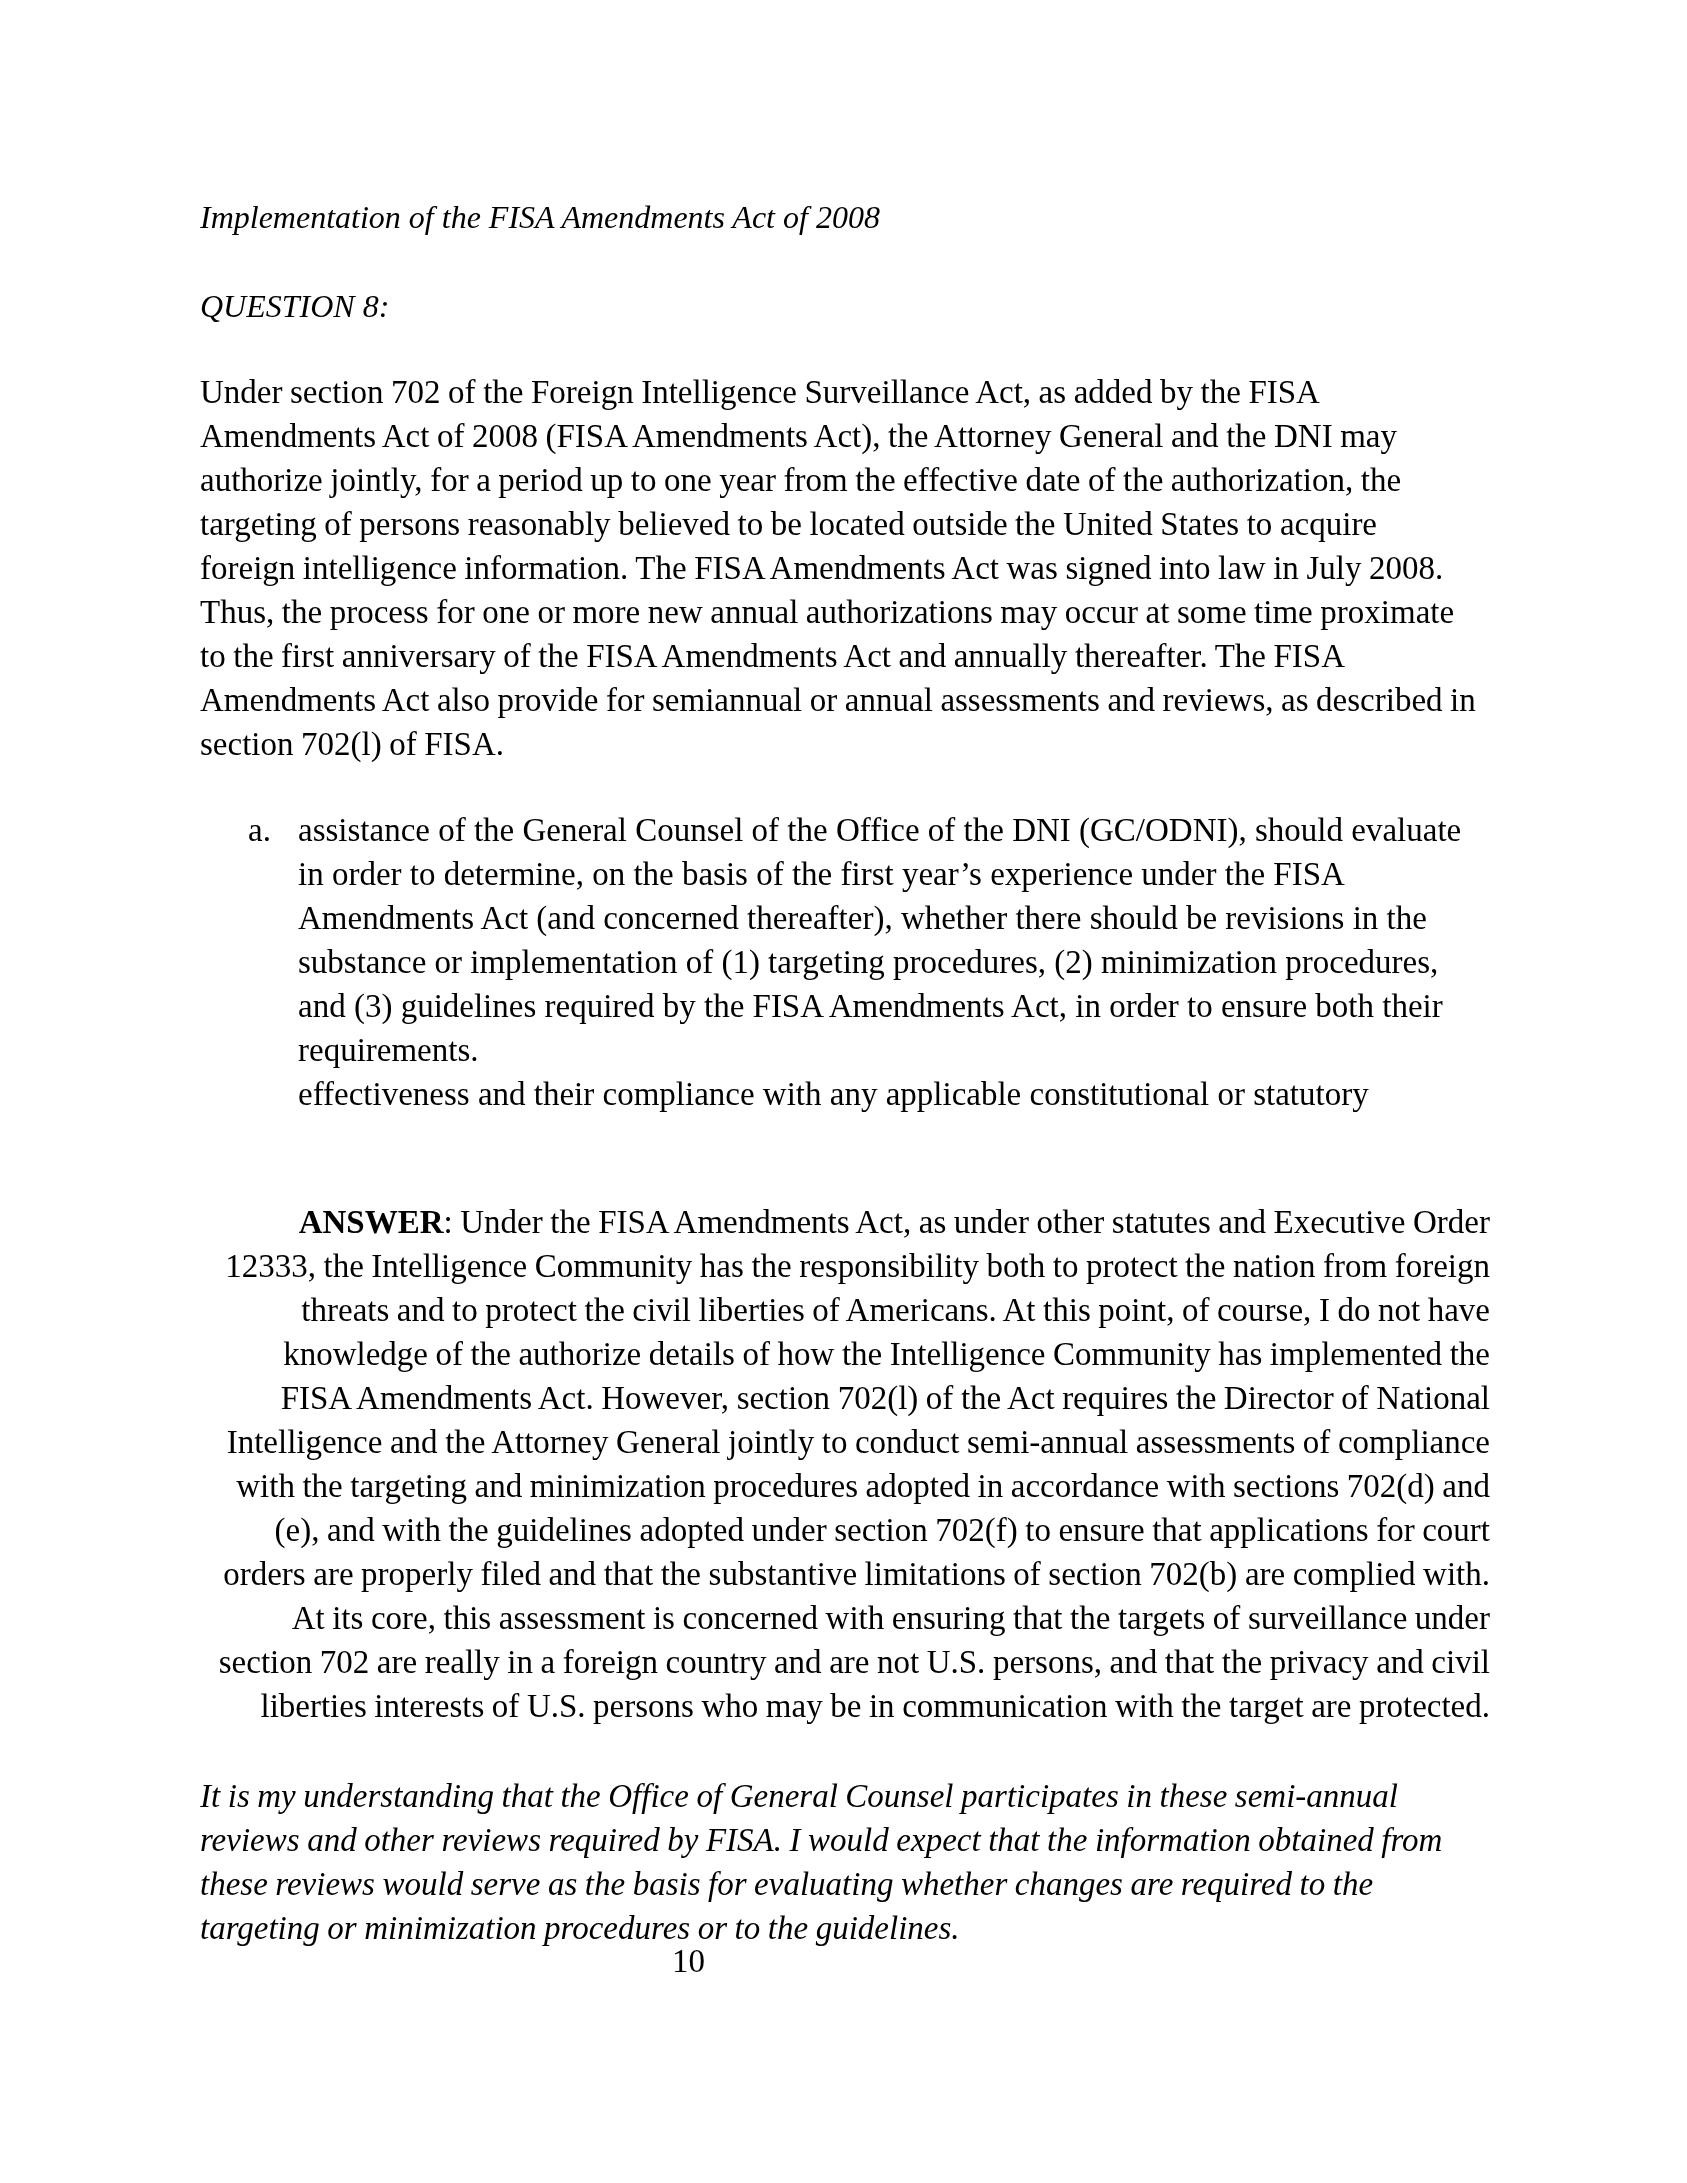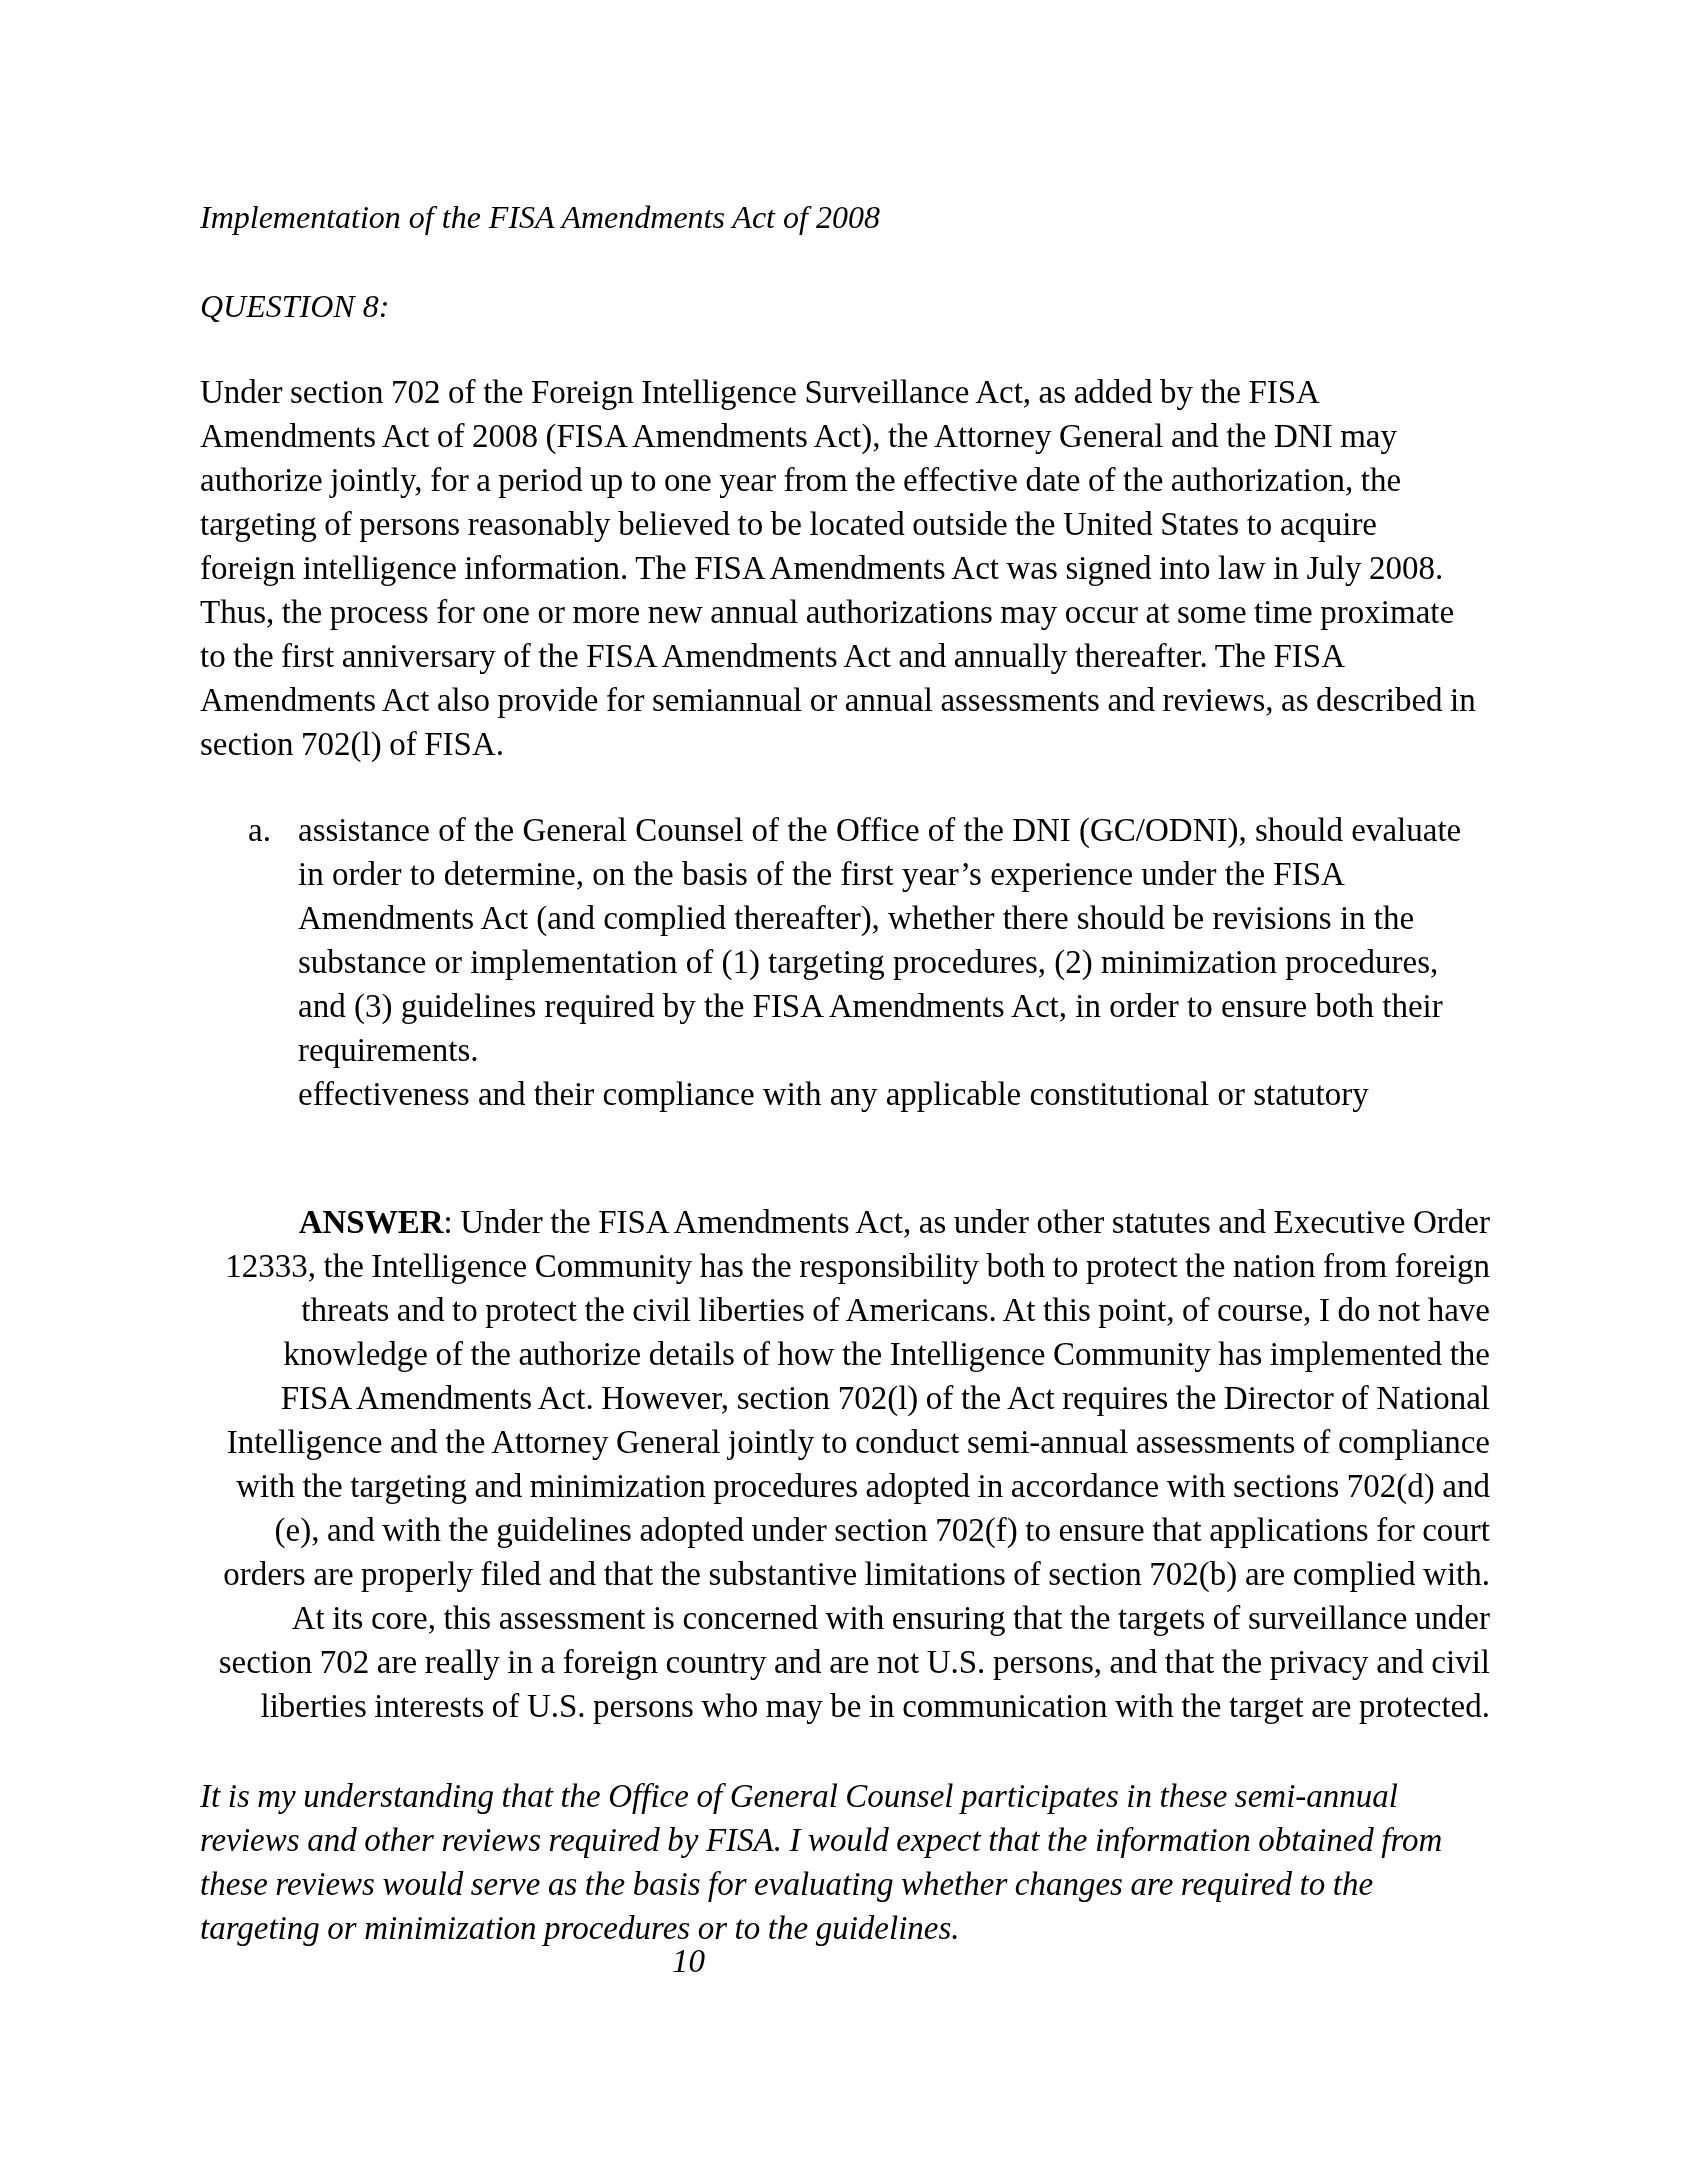--- a/index.html
+++ b/index.html
@@ -79,21 +79,20 @@
     font-weight: bold;
   }
   .page-number {
     position: absolute;
     left: 0;
     width: 1377px;
     top: 1939px;
     text-align: center;
     font-size: 33px;
     line-height: 44px;
-    font-style: italic;
   }
 </style>
 </head>
 <body>
 
 <div class="page">
 
   <h1 id="doc-title" class="heading">Implementation of the FISA Amendments Act of 2008</h1>
 
   <h2 id="question-label" class="heading">QUESTION 8:</h2>
@@ -108,21 +107,21 @@
     <span class="ln">to the first anniversary of the FISA Amendments Act and annually thereafter.  The FISA</span>
     <span class="ln">Amendments Act also provide for semiannual or annual assessments and reviews, as described in</span>
     <span class="ln">section 702(l) of FISA.</span>
   </p>
 
   <ol class="list">
     <li class="list-item">
       <span class="list-marker">a.</span>
       <span class="ln">assistance of the General Counsel of the Office of the DNI (GC/ODNI), should evaluate</span>
       <span class="ln">in order to determine, on the basis of the first year’s experience under the FISA</span>
-      <span class="ln">Amendments Act (and complied thereafter), whether there should be revisions in the</span>
+      <span class="ln">Amendments Act (and concerned thereafter), whether there should be revisions in the</span>
       <span class="ln">substance or implementation of (1) targeting procedures, (2) minimization procedures,</span>
       <span class="ln">and (3) guidelines required by the FISA Amendments Act, in order to ensure both their</span>
       <span class="ln">requirements.</span>
       <span class="ln">effectiveness and their compliance with any applicable constitutional or statutory</span>
     </li>
   </ol>
 
   <p id="answer-para" class="para">
     <span class="ln"><span class="answer-label">ANSWER</span><span>: </span><span>Under the FISA Amendments Act, as under other statutes and Executive Order</span></span>
     <span class="ln">12333, the Intelligence Community has the responsibility both to protect the nation from foreign</span>

